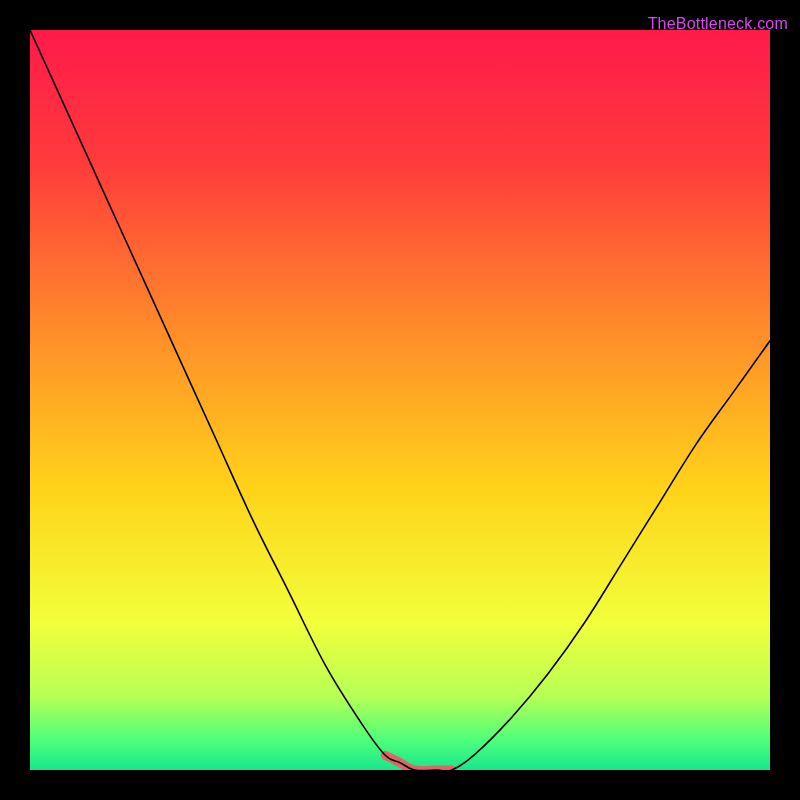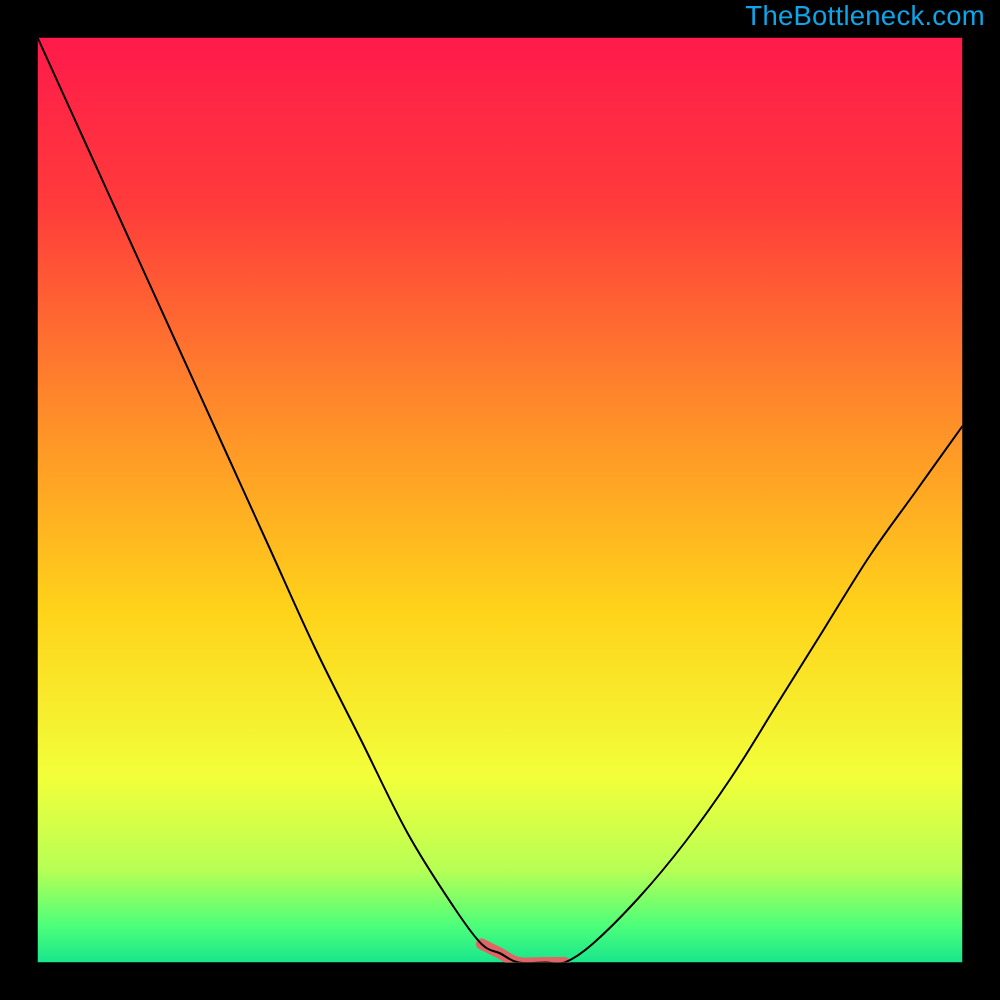--- a/index.html
+++ b/index.html
@@ -12,24 +12,24 @@
     font-family: Arial, Helvetica, sans-serif;
   }
   .frame {
     position: relative;
     width: 800px;
     height: 800px;
     background: #000;
   }
   .watermark {
     position: absolute;
-    top: 0;
+    top: 15px;
     right: 12px;
-    color: #0ea5e9;
-    font-size: 22px;
+    color: #d946ef;
+    font-size: 16px;
     font-weight: 500;
     letter-spacing: 0.2px;
     z-index: 10;
   }
   .plot-wrap {
     position: absolute;
     left: 30px;
     top: 30px;
     width: 740px;
     height: 740px;

